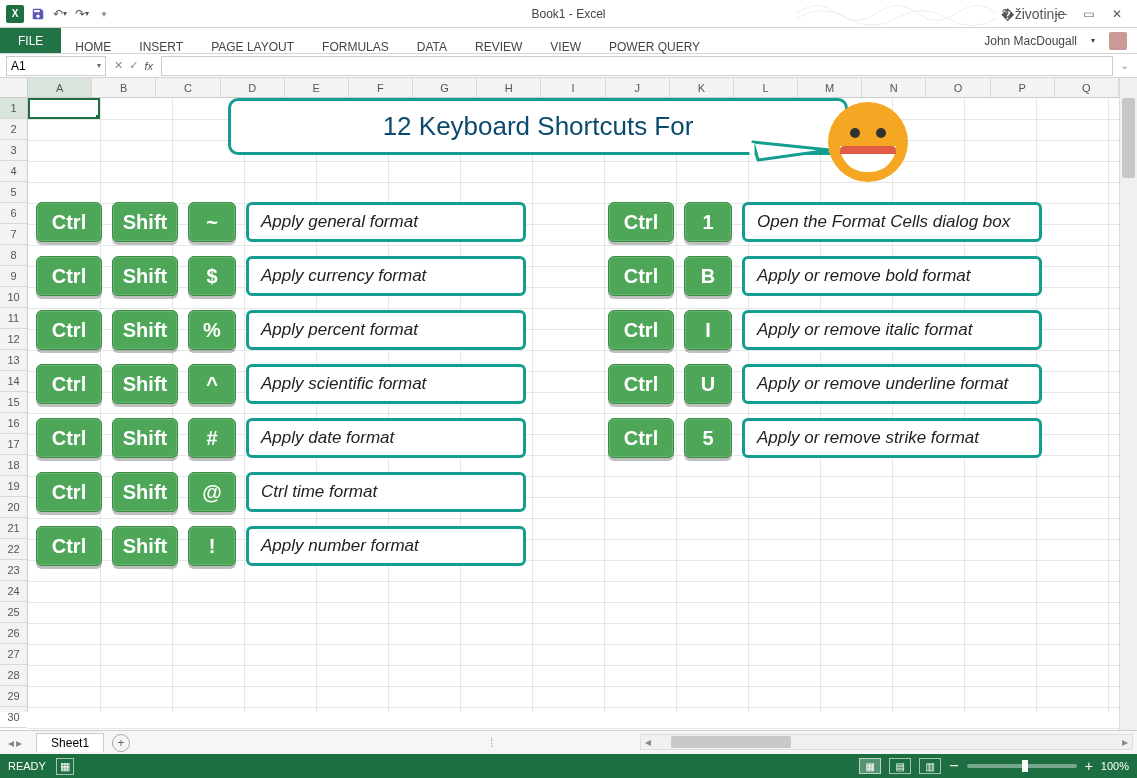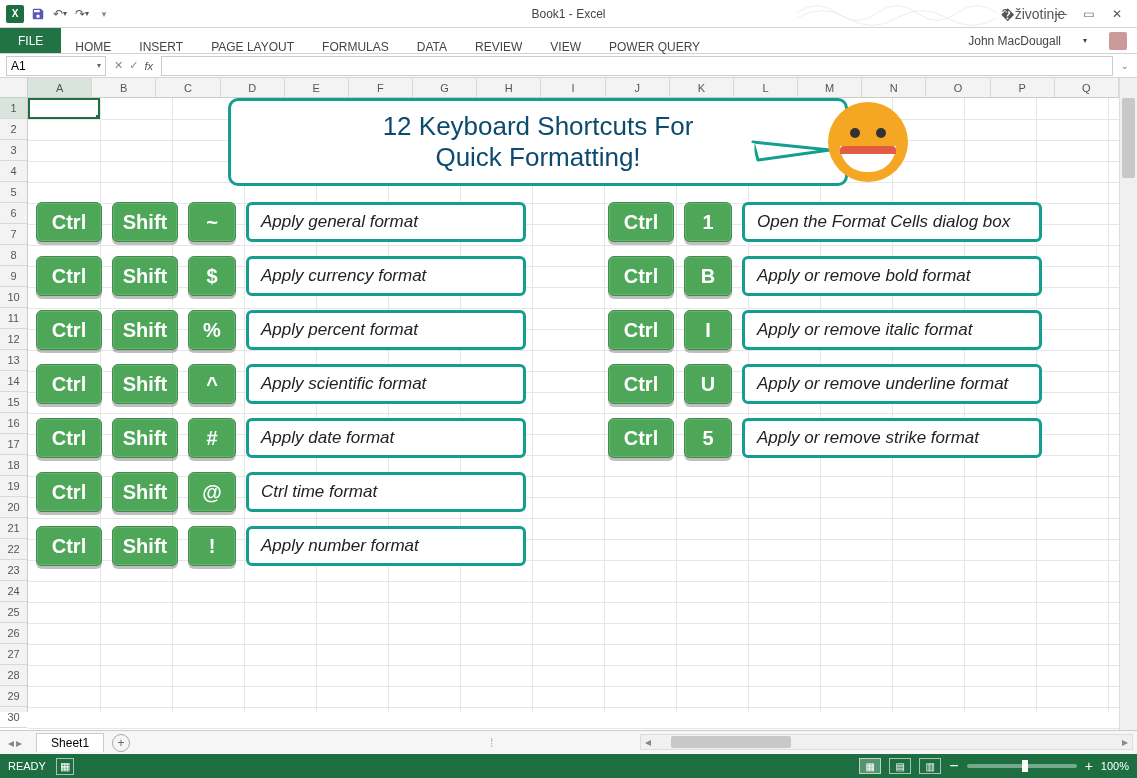--- a/index.html
+++ b/index.html
@@ -11,21 +11,21 @@
   .titlebar .qat .qicn { width:16px; height:16px; display:flex; align-items:center; justify-content:center; color:#555;}
   .titlebar .title { position:absolute; left:50%; transform:translateX(-50%); font-size:12px; color:#444;}
   .titlebar .winctrl { margin-left:auto; display:flex; gap:4px; padding-right:8px;}
   .titlebar .winctrl .wbtn { width:24px; height:18px; display:flex; align-items:center; justify-content:center; color:#555; border:1px solid transparent;}
   .swirl { position:absolute; right:140px; top:-2px; width:200px; height:30px; opacity:0.15; pointer-events:none;}
   
   .ribbon { height: 26px; display:flex; align-items:stretch; border-bottom:1px solid #d4d4d4; background:#fff;text-align:right;}
   .ribbon .file { background:#217346; color:#fff; padding:0 18px; display:flex; align-items:center; font-size:12px;}
   .ribbon .tab { padding: 0 14px; display:flex; align-items:center; color:#444; font-size:12px;margin-top:12px;}
   .ribbon .spacer { flex:1;}
-  .ribbon .user { display:flex; align-items:center; gap:22px; padding-right:10px; color:#444;}
+  .ribbon .user { display:flex; align-items:center; gap:14px; padding-right:10px; color:#444;}
   .ribbon .avatar { width:18px; height:18px; background:#c99; border-radius:2px;}
   
   .fnbar { height:24px; display:flex; align-items:center; border-bottom:1px solid #d4d4d4;}
   .fnbar .namebox { width:100px; height:20px; border:1px solid #ccc; margin-left:6px; padding:0 4px; display:flex; align-items:center; justify-content:space-between;}
   .fnbar .namebox .dd { color:#666; font-size:8px;}
   .fnbar .fxbtns { display:flex; gap:6px; margin-left:8px; color:#888; font-size:11px; align-items:center;}
   .fnbar .fx { font-style:italic; color:#555;}
   .fnbar .fbar { flex:1; height:20px; border:1px solid #ccc; margin:0 8px 0 8px;}
   
   .gridwrap { position:relative; height: 652px; overflow:hidden; }
@@ -237,21 +237,20 @@
       <div class="gridline-h" style="top: 630px;"></div>
     </div>
   <div class="vscroll">
       <div class="thumb"></div>
     </div>
 
   <div class="overlay" id="overlay">
     <div class="callout">
       <div class="bubble">
         <div>12 Keyboard Shortcuts For</div>
-        <div>Quick Formatting!</div>
       </div>
       <svg style="position:absolute;top:30px;left:520px;width:90px;height:40px;overflow:visible;">
           <path d="M 5 14 L 82 22 L 10 32 Z" fill="#fff" stroke="#149e8f" stroke-width="3" stroke-linejoin="round"></path>
           <path d="M 4 15 L 4 31" stroke="#fff" stroke-width="5"></path>
         </svg>
       <div class="face">
         <div class="eye l"></div>
           <div class="eye r"></div>
           <div class="mouth"></div>
       </div>

